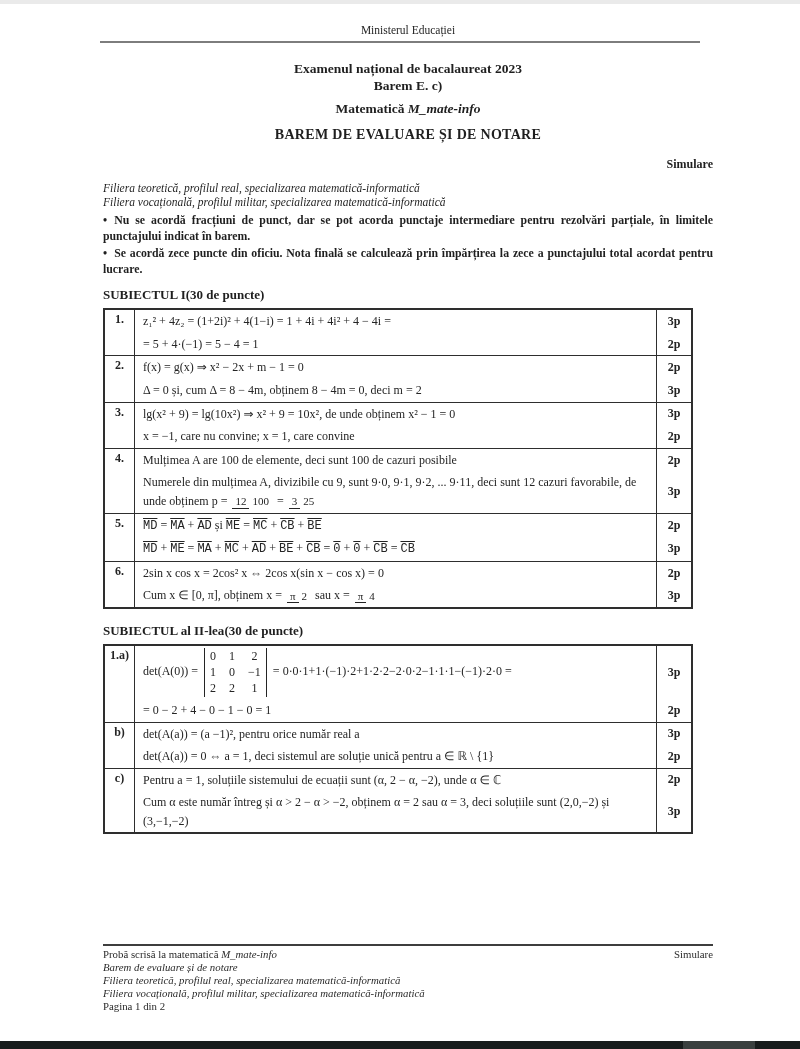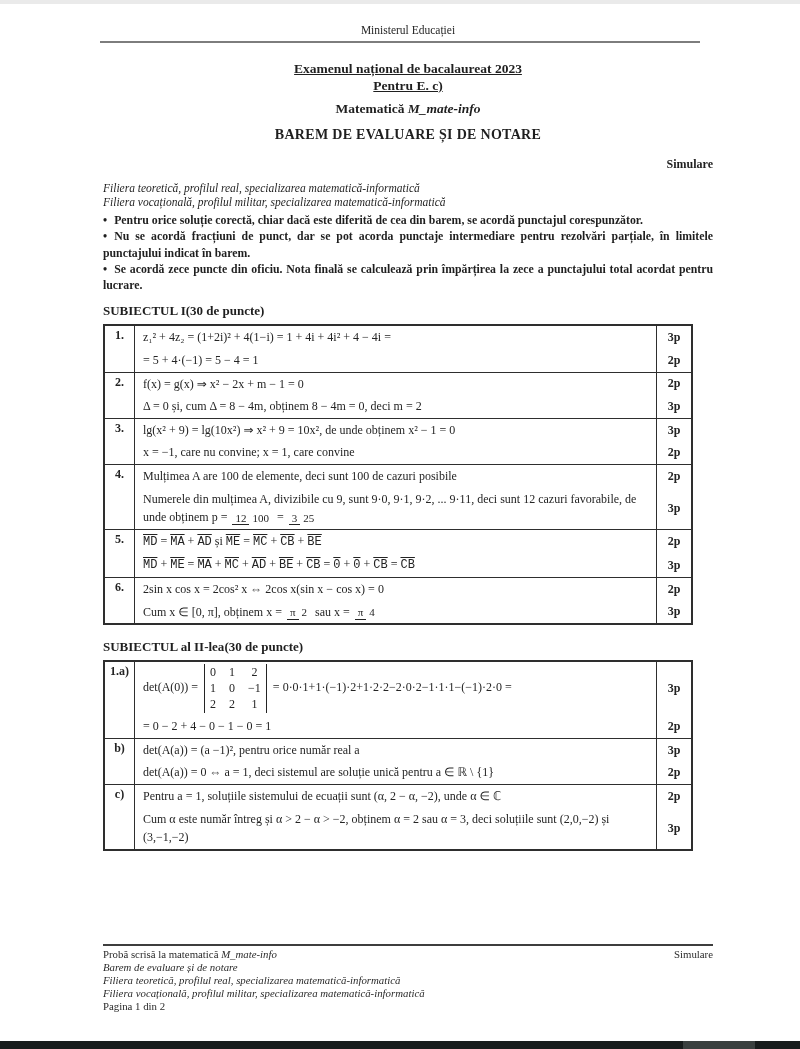--- a/index.html
+++ b/index.html
@@ -7,21 +7,21 @@
     width:800px; height:1049px; position:relative; overflow:hidden;
     background:#ffffff; color:#1f1f1f;
     font-family:"Liberation Serif", serif;
   }
   .top-strip { position:absolute; top:0; left:0; width:800px; height:4px; background:#eaeaea; }
   .content { position:absolute; top:24px; left:103px; width:610px; }
   .center { text-align:center; }
   .ministry { font-size:11.5px; line-height:13px; }
   .header-rule { height:2px; background:#7d7d7d; width:600px; margin:4px 0 0 -3px; }
   .titles { margin-top:17px; font-weight:bold; }
-  .t-line { font-size:13.5px; line-height:17px;text-decoration:underline; }
+  .t-line { font-size:13.5px; line-height:17px; }
   .subject { margin-top:6px; font-size:13.5px; line-height:17px; }
   .subject .code { font-style:italic; }
   .barem-title { margin-top:9px; font-size:14px; line-height:18px; letter-spacing:.3px; }
   .simulare { text-align:right; font-weight:bold; font-size:12px; margin-top:13px; }
   .filiera { font-style:italic; font-size:11.5px; line-height:13.5px; margin-top:10px; }
   .bullets { font-weight:bold; font-size:11.8px; line-height:16.3px; margin-top:3px; text-align:justify; }
   .bullets .marker { padding-right:7px; }
   .section-head { display:flex; justify-content:flex-start; font-weight:bold; font-size:13px; margin-top:10px; margin-bottom:5px; width:598px; }
 
   table.barem { border-collapse:collapse; width:590px; border:2px solid #2e2e2e; table-layout:fixed; }
@@ -52,34 +52,33 @@
 
 <div class="top-strip"></div>
 
 <div class="content">
 
   <div class="center ministry">Ministerul Educației</div>
   <div class="header-rule"></div>
 
   <div class="titles center">
     <div class="t-line">Examenul național de bacalaureat 2023</div>
-    <div class="t-line">Pentru E. c)</div>
+    <div class="t-line">Barem E. c)</div>
     <div class="subject"><span>Matematică </span><span class="code">M_mate-info</span></div>
     <div class="barem-title">BAREM DE EVALUARE ȘI DE NOTARE</div>
   </div>
 
   <div class="simulare">Simulare</div>
 
   <div class="filiera">
       <div>Filiera teoretică, profilul real, specializarea matematică-informatică</div>
       <div>Filiera vocațională, profilul militar, specializarea matematică-informatică</div>
     </div>
 
   <div class="bullets">
-      <div><span class="marker">•</span><span>Pentru orice soluție corectă, chiar dacă este diferită de cea din barem, se acordă punctajul corespunzător.</span></div>
       <div><span class="marker">•</span><span>Nu se acordă fracțiuni de punct, dar se pot acorda punctaje intermediare pentru rezolvări parțiale, în limitele punctajului indicat în barem.</span></div>
       <div><span class="marker">•</span><span>Se acordă zece puncte din oficiu. Nota finală se calculează prin împărțirea la zece a punctajului total acordat pentru lucrare.</span></div>
     </div>
 
   <div class="section-head">
     <span>SUBIECTUL I</span>
     <span>(30 de puncte)</span>
   </div>
   <table class="barem">
       <tbody>

